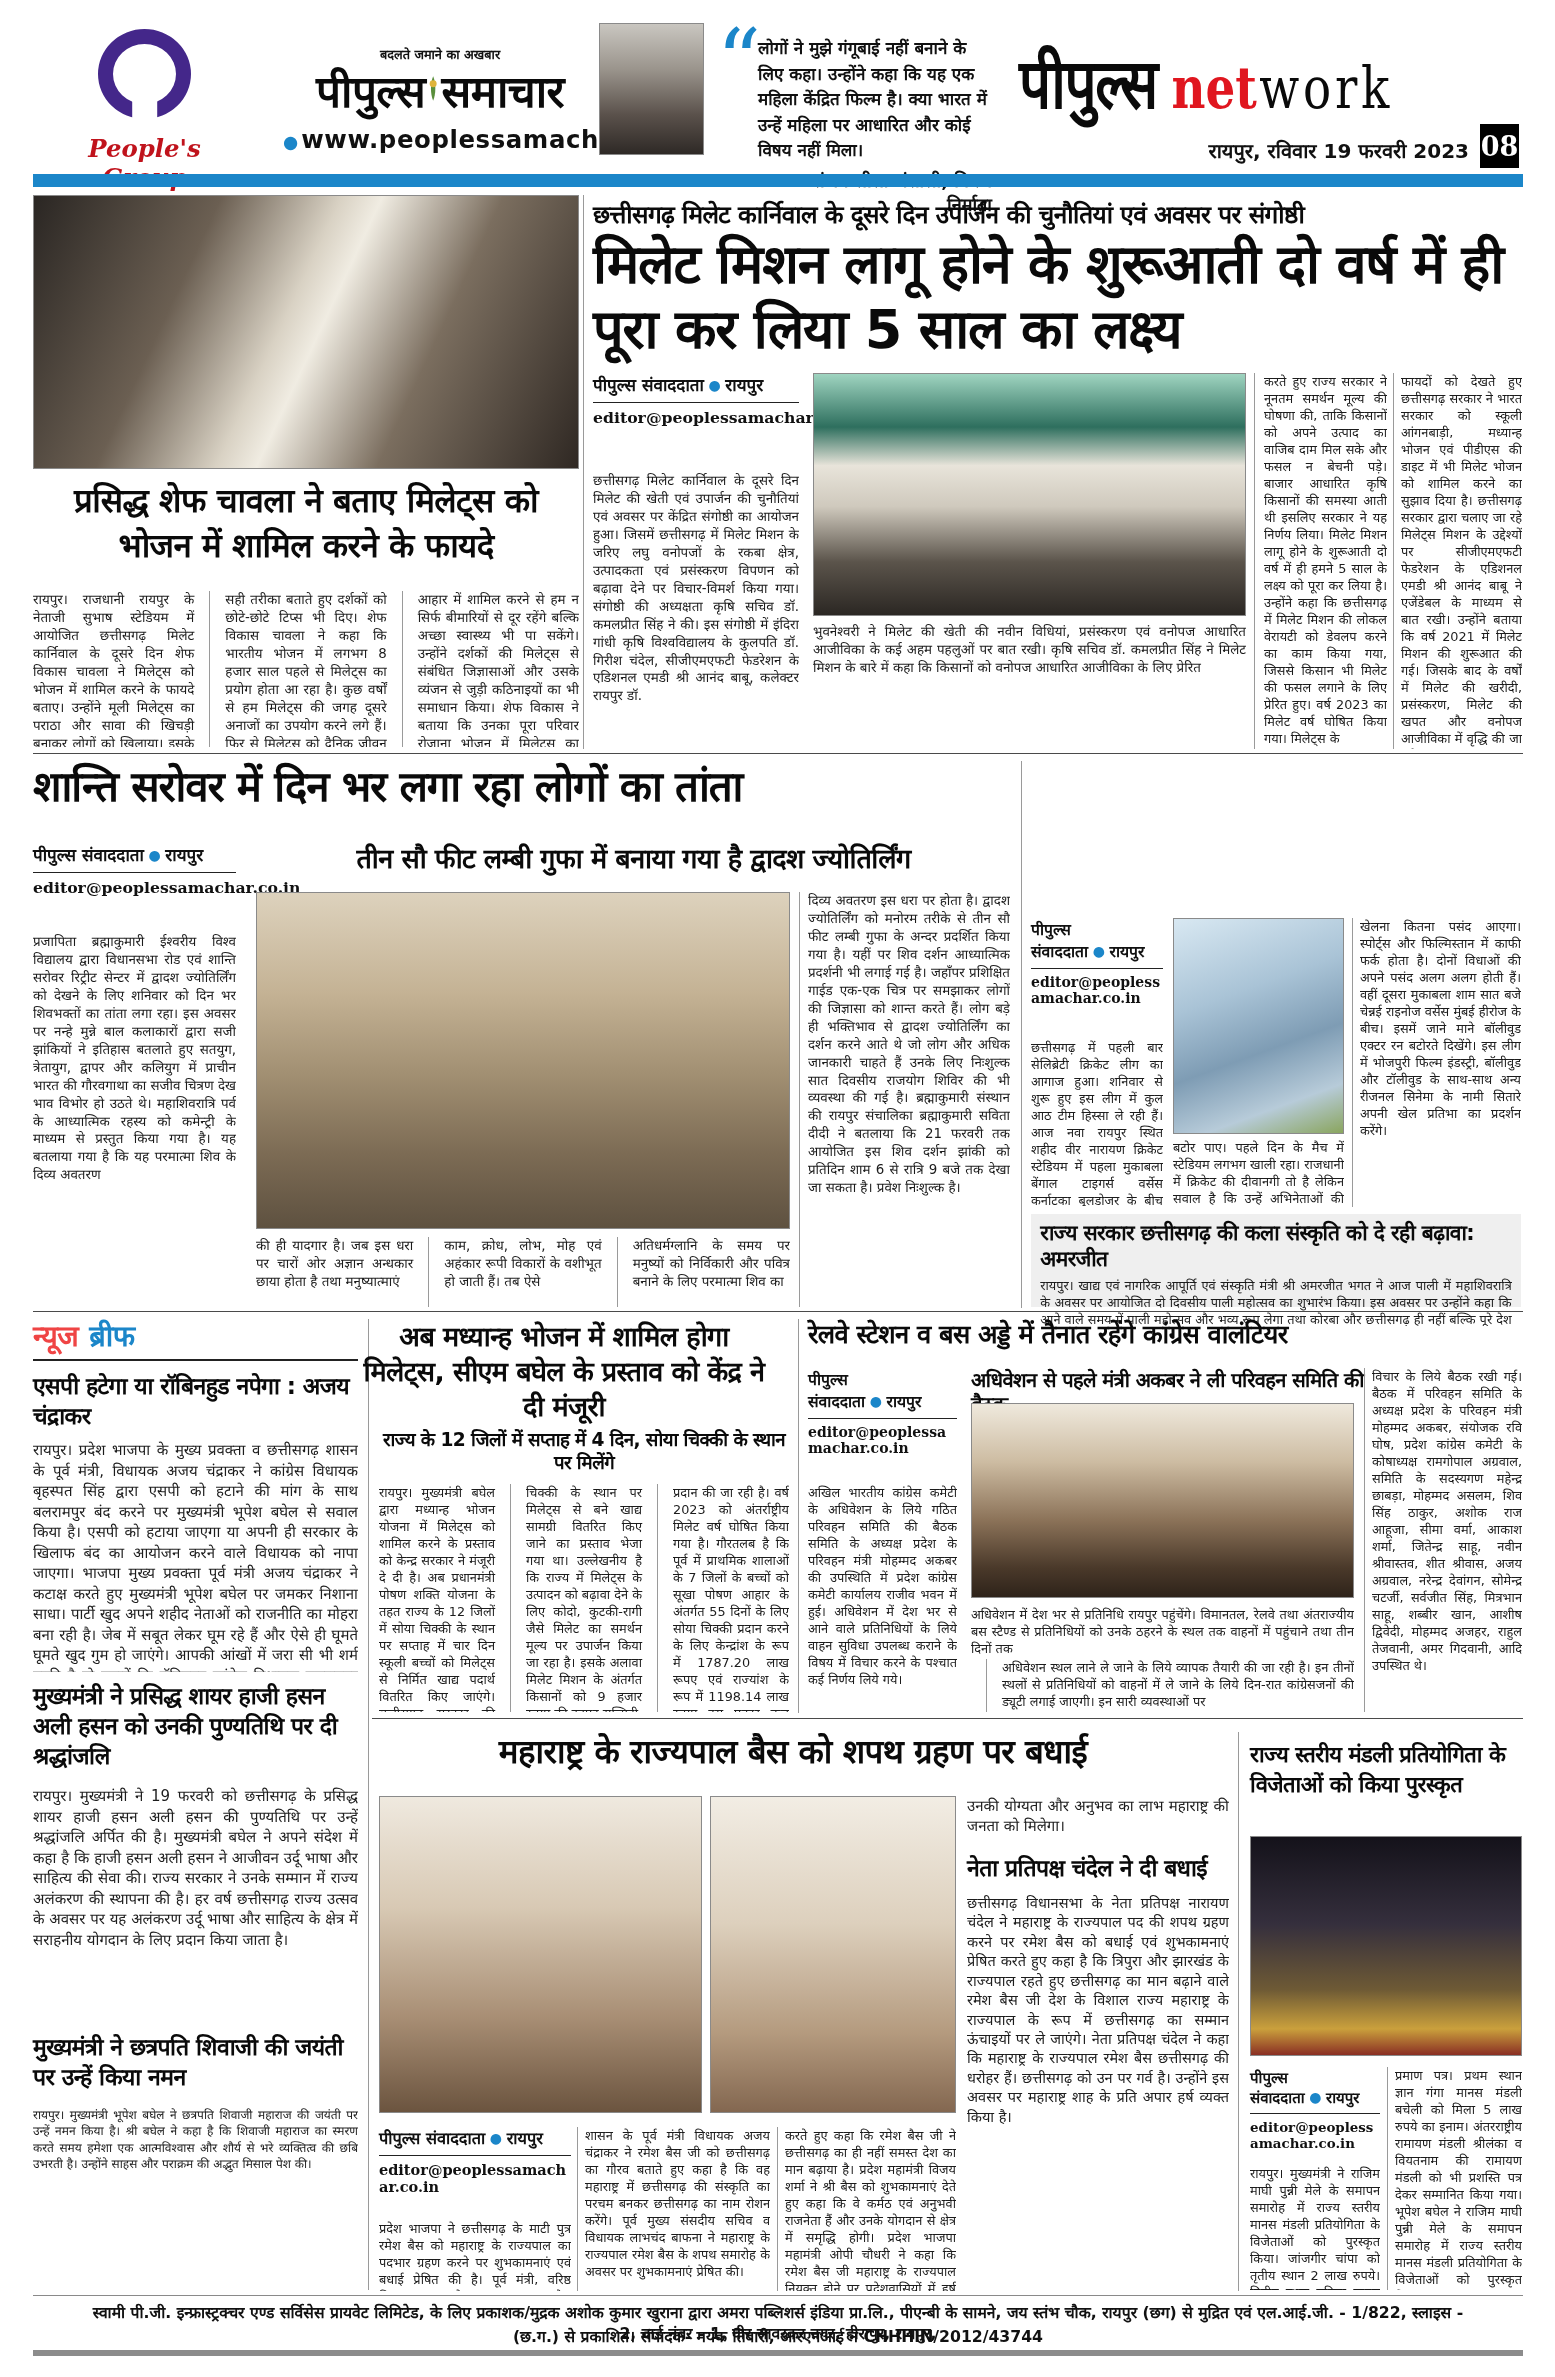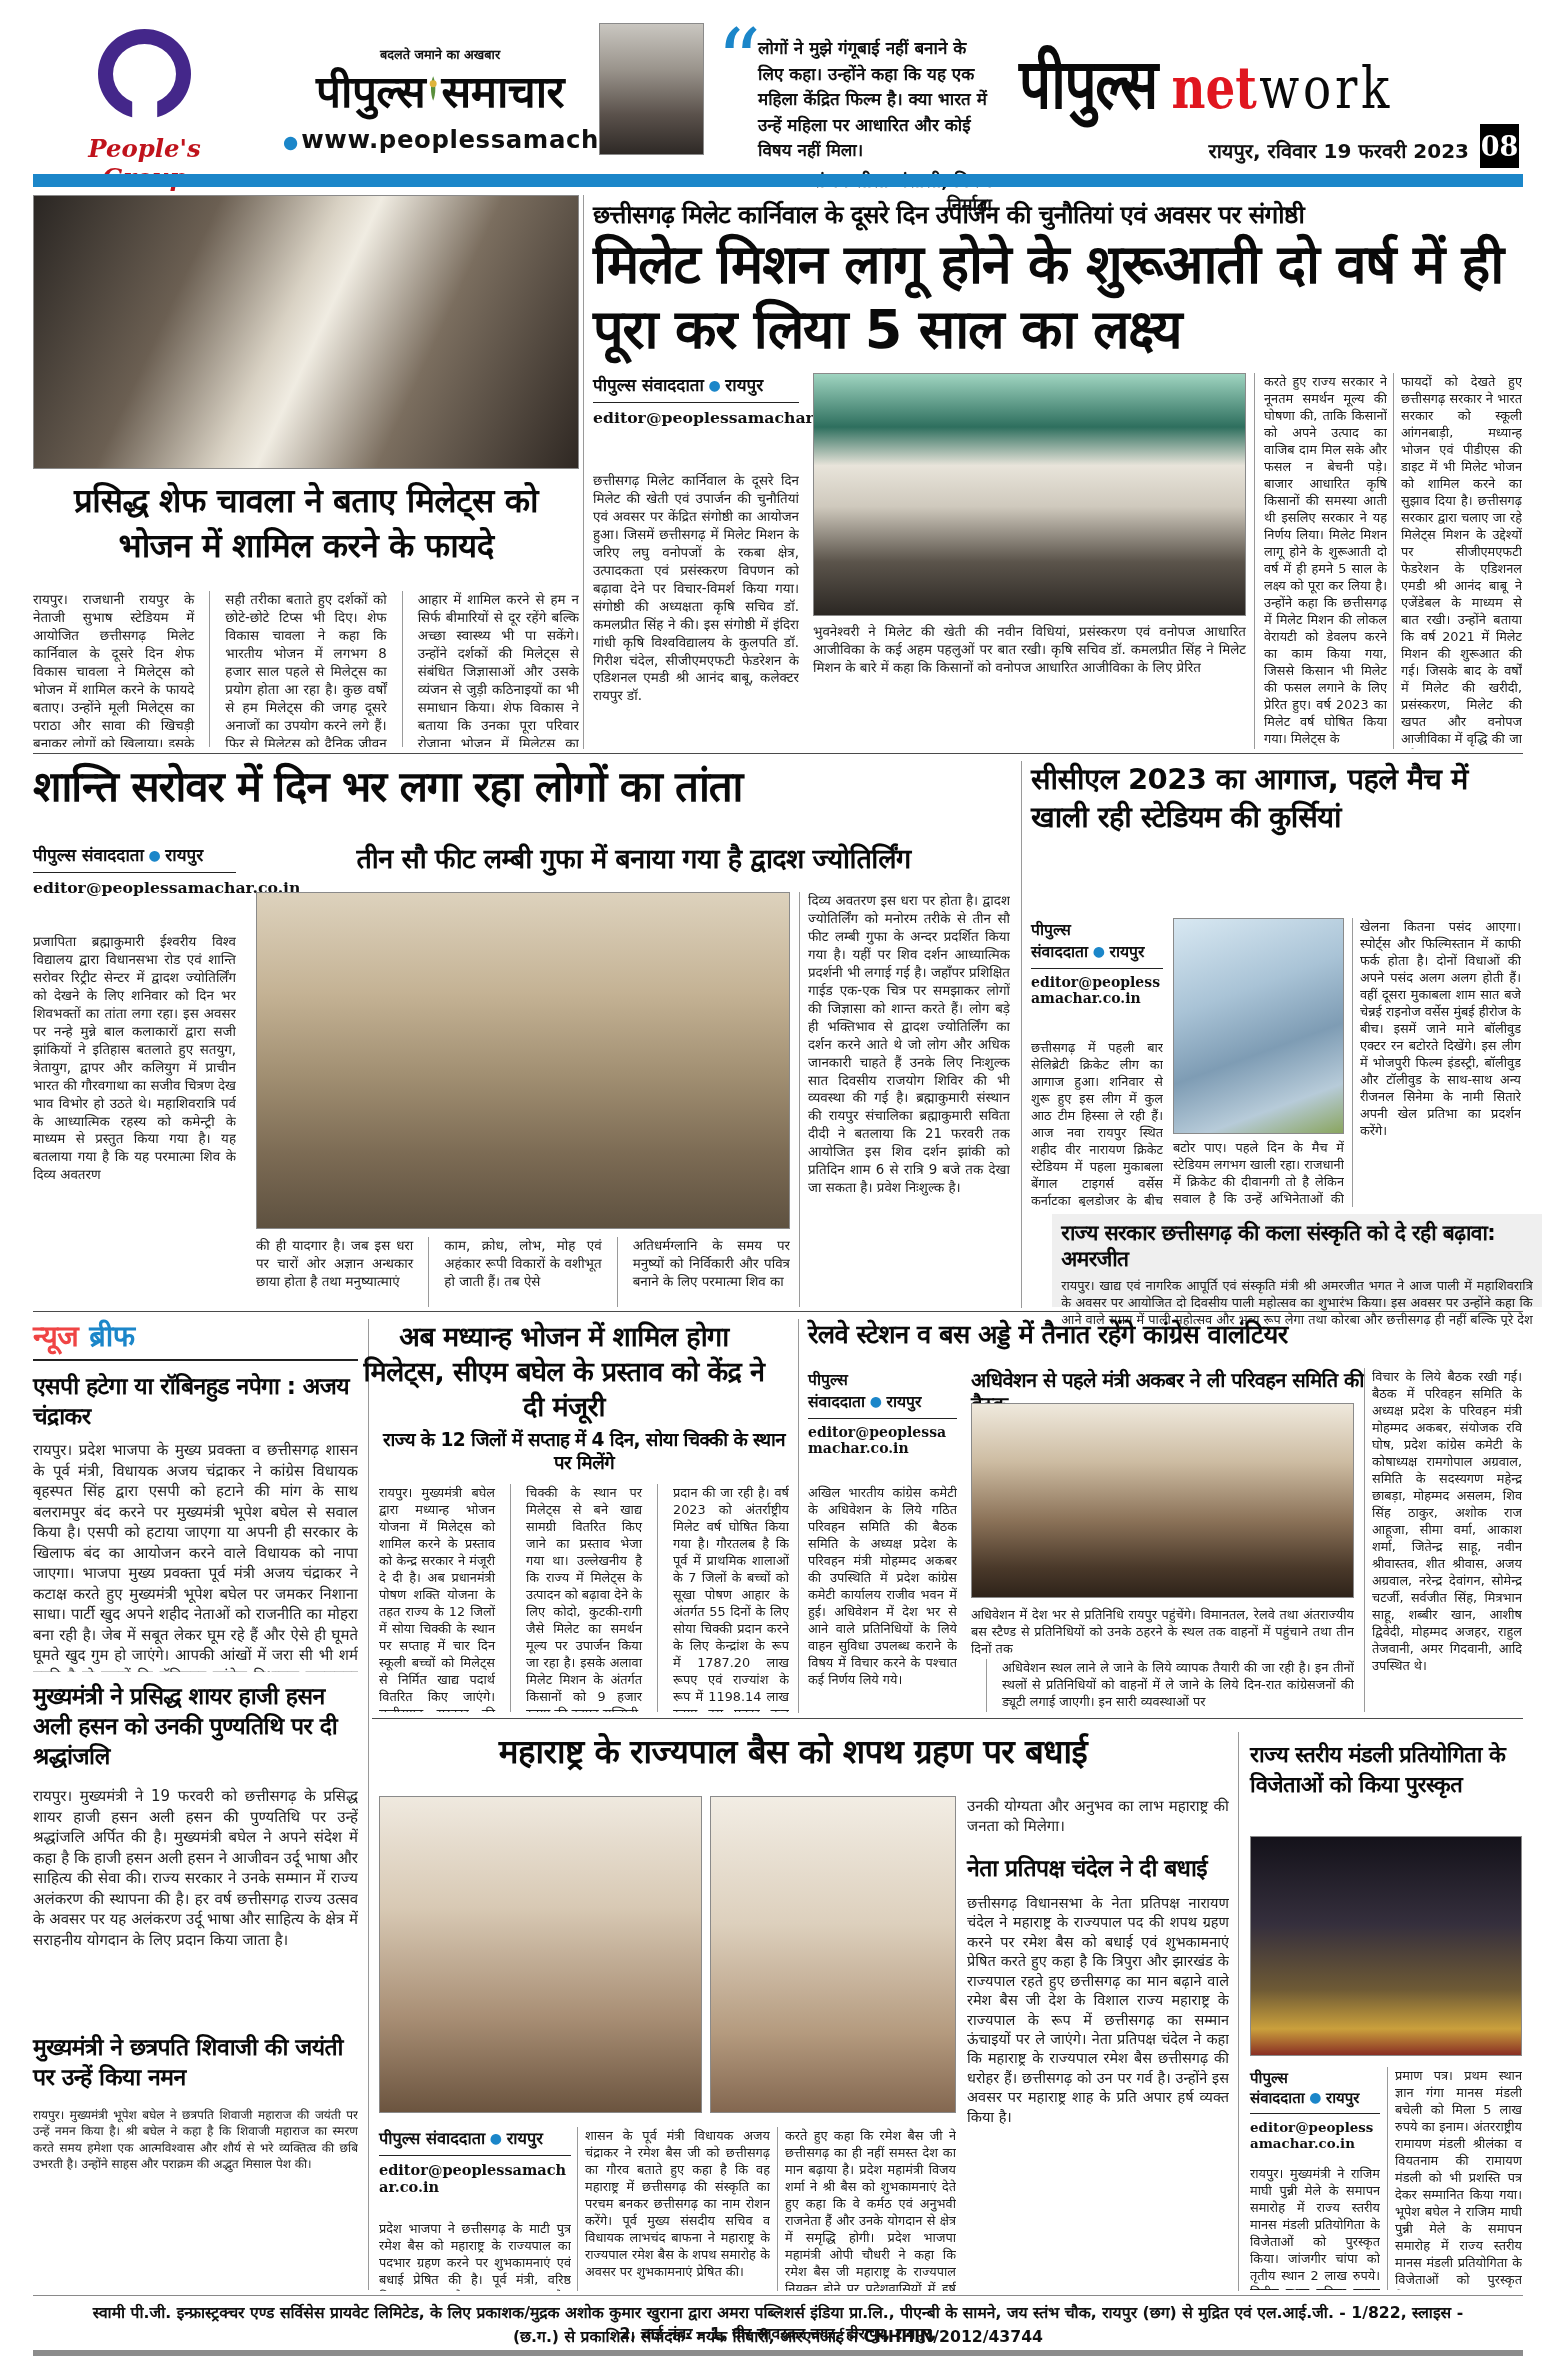--- a/index.html
+++ b/index.html
@@ -13,21 +13,21 @@
   .cols{display:flex;}
   .cols>div{flex:1;min-width:0;}
   .cols>div+div{border-left:0.6px solid #9a9a9a;padding-left:15px;margin-left:15px;}
   .vr{position:absolute;width:1.2px;background:#9a9a9a;}
   .hrule{position:absolute;height:1.7px;background:#4a4a4a;}
   .thinrule{position:absolute;height:0.6px;background:#8a8a8a;}
   .byline-top{font-weight:700;font-size:17px;white-space:nowrap;}
   .byline-dot{color:#1b86c9;font-size:14px;padding:0 4.6px;vertical-align:1.2px;}
   .byline-rule{height:1.7px;background:#222;margin:5.8px 0 4.6px 0;width:100%;}
   .byline-email{font-family:"DejaVu Serif",serif;font-weight:700;font-size:15.7px;color:#111;}
-  .graybox{background:#efefef;margin-left:21px;}
+  .graybox{background:#efefef;}
   .nowrap{white-space:nowrap;}
   .condense{transform:scaleX(.82);transform-origin:left top;}
   .pg-ring{width:63px;height:60px;border:15px solid #44278a;border-radius:50%;position:relative;margin:0 auto;}
   .pg-gap{position:absolute;left:50%;transform:translateX(-50%);bottom:-16.3px;width:25.6px;height:20px;background:#fff;}
   .pg-name{font-family:"DejaVu Serif",serif;font-style:italic;font-weight:700;font-size:24.4px;color:#c0131c;text-align:center;margin-top:15px;}
   .pg-tag{font-family:"DejaVu Serif",serif;font-weight:700;font-style:italic;font-size:12.8px;color:#222;text-align:center;line-height:1.35;}
   .quote-mark{position:absolute;left:-3.5px;top:-17.4px;font-size:87px;color:#1b86c9;font-family:"DejaVu Serif",serif;line-height:1;}
   .np-hindi{font-size:69px;font-weight:700;color:#0a0a0a;letter-spacing:-1.7px;}
   .np-net{font-family:"DejaVu Serif",serif;font-size:57px;font-weight:700;color:#e0161f;padding-left:15px;}
   .np-work{font-family:"DejaVu Serif",serif;font-size:57px;font-weight:400;color:#0a0a0a;letter-spacing:4.6px;}
@@ -127,21 +127,20 @@
   <div class="abs cols" style="left:256px;top:1237px;width:534px;height:70px;overflow:hidden;">
     <div class="body">की ही यादगार है। जब इस धरा पर चारों ओर अज्ञान अन्धकार छाया होता है तथा मनुष्यात्माएं</div>
     <div class="body">काम, क्रोध, लोभ, मोह एवं अहंकार रूपी विकारों के वशीभूत हो जाती हैं। तब ऐसे</div>
     <div class="body">अतिधर्मग्लानि के समय पर मनुष्यों को निर्विकारी और पवित्र बनाने के लिए परमात्मा शिव का</div>
   </div>
   <div class="vr" style="left:799px;top:892px;height:415px;width:0.6px;"></div>
   <div class="abs body" style="left:808px;top:892px;width:202px;height:415px;overflow:hidden;">दिव्य अवतरण इस धरा पर होता है। द्वादश ज्योतिर्लिंग को मनोरम तरीके से तीन सौ फीट लम्बी गुफा के अन्दर प्रदर्शित किया गया है। यहीं पर शिव दर्शन आध्यात्मिक प्रदर्शनी भी लगाई गई है। जहाँपर प्रशिक्षित गाईड एक-एक चित्र पर समझाकर लोगों की जिज्ञासा को शान्त करते हैं। लोग बड़े ही भक्तिभाव से द्वादश ज्योतिर्लिंग का दर्शन करने आते थे जो लोग और अधिक जानकारी चाहते हैं उनके लिए निःशुल्क सात दिवसीय राजयोग शिविर की भी व्यवस्था की गई है। ब्रह्माकुमारी संस्थान की रायपुर संचालिका ब्रह्माकुमारी सविता दीदी ने बतलाया कि 21 फरवरी तक आयोजित इस शिव दर्शन झांकी को प्रतिदिन शाम 6 से रात्रि 9 बजे तक देखा जा सकता है। प्रवेश निःशुल्क है।</div>
 
   <div class="vr" style="left:1021px;top:761px;height:547px;"></div>
 
-  <div class="abs hd" style="left:1031px;top:761px;width:491px;font-size:29px;line-height:1.3;letter-spacing:-0.6px;">सीसीएल 2023 का आगाज, पहले मैच में खाली रही स्टेडियम की कुर्सियां</div>
 
   <div class="abs" style="left:1031px;top:918px;width:132px;">
     <div class="byline-top" style="white-space:normal;font-size:15.7px;"><span>पीपुल्स संवाददाता</span><span class="byline-dot">●</span><span>रायपुर</span></div>
     <div class="byline-rule"></div>
     <div class="byline-email" style="font-size:14px;word-break:break-all;">editor@peoplessamachar.co.in</div>
   </div>
   <div class="abs body-sm" style="left:1031px;top:1039px;width:132px;height:167px;overflow:hidden;">छत्तीसगढ़ में पहली बार सेलिब्रेटी क्रिकेट लीग का आगाज हुआ। शनिवार से शुरू हुए इस लीग में कुल आठ टीम हिस्सा ले रही हैं। आज नवा रायपुर स्थित शहीद वीर नारायण क्रिकेट स्टेडियम में पहला मुकाबला बेंगाल टाइगर्स वर्सेस कर्नाटका बुलडोजर के बीच खेला गया। लेकिन सिल्वर स्क्रीन पर दर्शक बटोरने वाले कलाकार क्रिकेट के मैदान में दर्शक नहीं</div>
 
   <div class="abs photo" style="left:1173px;top:918px;width:171px;height:216px;background:linear-gradient(160deg,#d8e8f2 0%,#a9c3d6 35%,#7e9cb4 60%,#b7cbd9 82%,#8aa55e 100%);"></div>
   <div class="abs body-sm" style="left:1173px;top:1139px;width:171px;height:67px;overflow:hidden;">बटोर पाए। पहले दिन के मैच में स्टेडियम लगभग खाली रहा। राजधानी में क्रिकेट की दीवानगी तो है लेकिन सवाल है कि उन्हें अभिनेताओं की क्रिकेट</div>

